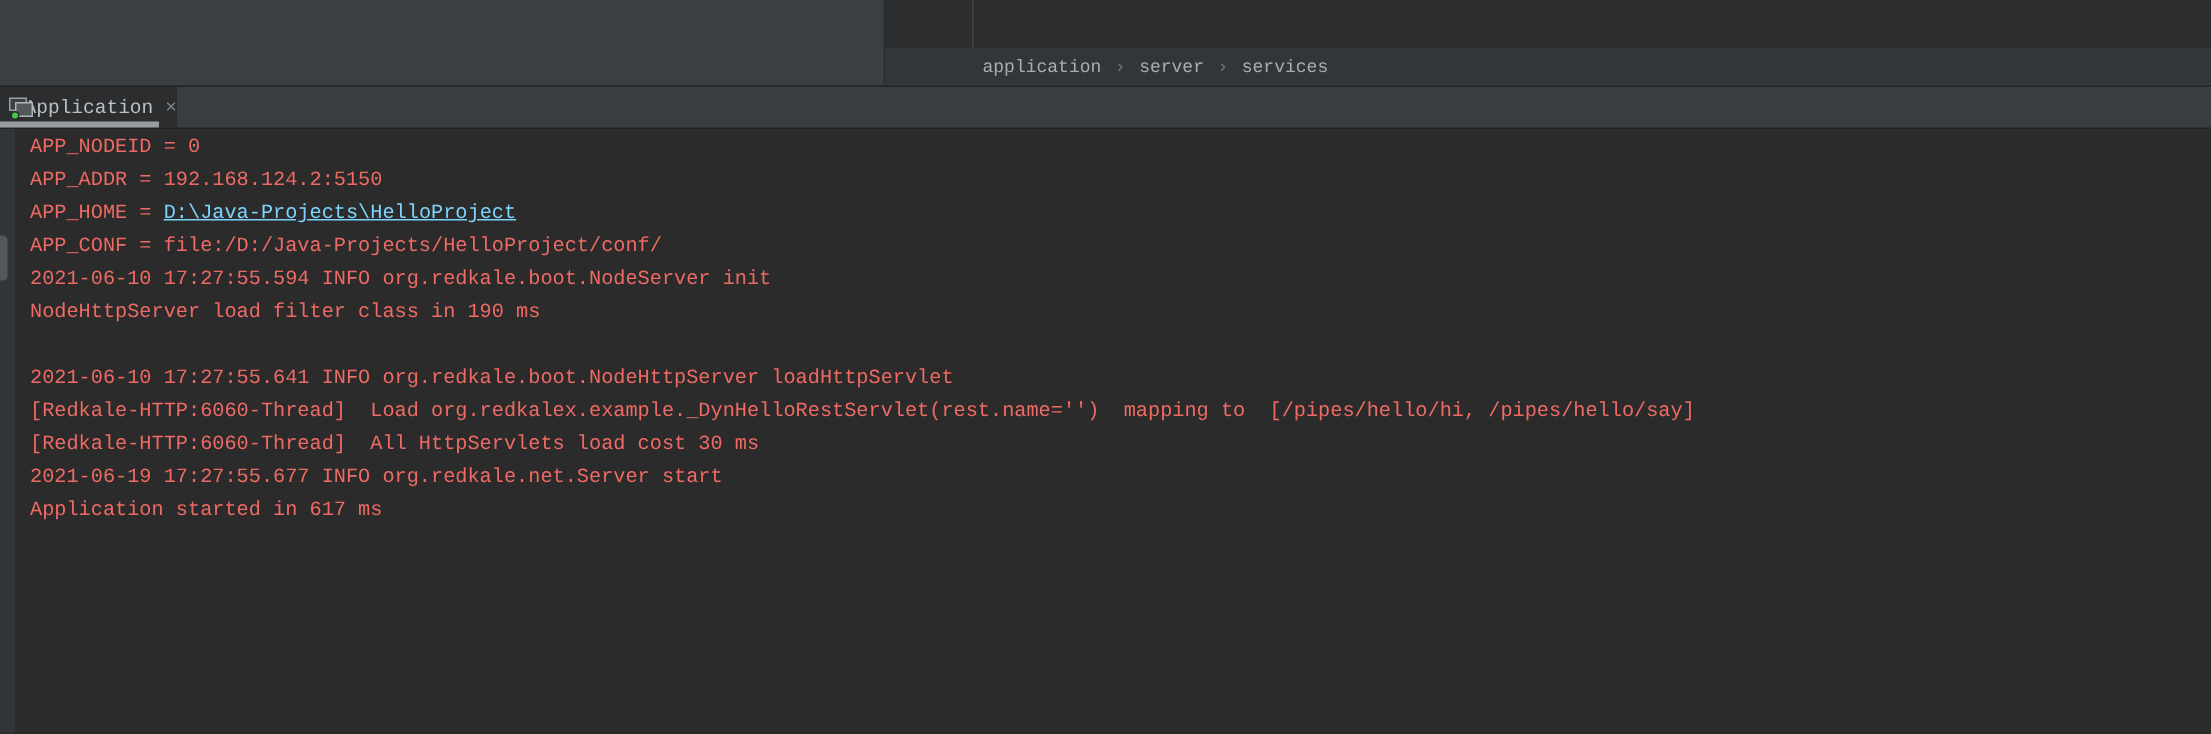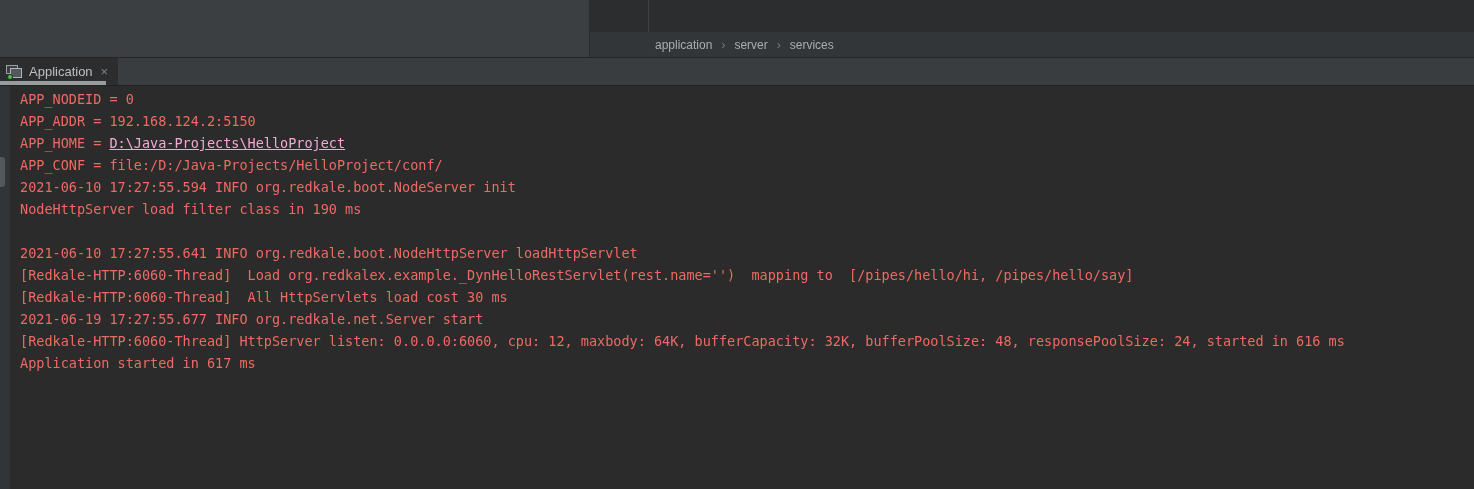--- a/index.html
+++ b/index.html
@@ -1,15 +1,15 @@
 <!DOCTYPE html>
 <html><head>
 <meta charset="utf-8">
 <style>
-  * { margin: 0; padding: 0; box-sizing: border-box; }
+  * { margin: 0; padding: 0; box-sizing: border-box; font-family: Liberation Mono, monospace; }
   html,body { width: 1474px; height: 489px; overflow: hidden; }
   body { font-family: "Liberation Sans", sans-serif; background: #2b2b2b; position: relative; }
 
   .stage { position: absolute; inset: 0; width: 1474px; height: 489px; background: #2b2b2b; }
 
   
   .header { position: absolute; left: 0; top: 0; width: 1474px; height: 57px; display: flex; }
   .editor-panel { width: 590px; height: 57px; background: #3c3f41; border-right: 1px solid #2a2c2e; }
   .header-right { flex: 1; display: flex; flex-direction: column; }
   .top-strip { height: 32px; background: #2b2d2f; position: relative; }
@@ -37,21 +37,21 @@
                            border-radius: 50%; background: #47c647; border: 1px solid #2b2b2b; }
 
   
   .console { position: absolute; left: 0; top: 86px; width: 1474px; height: 313px; background: #2b2b2b;
              font-family: "DejaVu Sans Mono", "Liberation Mono", monospace; font-size: 13.5px;
              padding-top: 2px; }
   .gutter { position: absolute; left: 0; top: 0; width: 10px; height: 403px; background: #323537; }
   .gutter-thumb { position: absolute; left: 0; top: 71px; width: 5px; height: 30px;
                   background: #55585b; border-radius: 0 3px 3px 0; cursor: pointer; }
   .console-line { height: 22px; line-height: 22px; padding-left: 20px; white-space: pre; color: #ee6a64; }
-  .console-line a { color: #f9a8d4; text-decoration: underline; cursor: pointer; }
+  .console-line a { color: #7dd3fc; text-decoration: underline; cursor: pointer; }
 </style>
 </head>
 <body>
 
 <div class="stage">
 
   <div class="header">
     <div class="editor-panel"></div>
     <div class="header-right">
       <div class="top-strip">
@@ -89,18 +89,17 @@
         <div class="console-line">APP_ADDR = 192.168.124.2:5150</div>
         <div class="console-line"><span>APP_HOME = </span><a>D:\Java-Projects\HelloProject</a></div>
         <div class="console-line">APP_CONF = file:/D:/Java-Projects/HelloProject/conf/</div>
         <div class="console-line">2021-06-10 17:27:55.594 INFO org.redkale.boot.NodeServer init</div>
         <div class="console-line">NodeHttpServer load filter class in 190 ms</div>
         <div class="console-line"></div>
         <div class="console-line">2021-06-10 17:27:55.641 INFO org.redkale.boot.NodeHttpServer loadHttpServlet</div>
         <div class="console-line">[Redkale-HTTP:6060-Thread]  Load org.redkalex.example._DynHelloRestServlet(rest.name='')  mapping to  [/pipes/hello/hi, /pipes/hello/say]</div>
         <div class="console-line">[Redkale-HTTP:6060-Thread]  All HttpServlets load cost 30 ms</div>
         <div class="console-line">2021-06-19 17:27:55.677 INFO org.redkale.net.Server start</div>
-        <div class="console-line">[Redkale-HTTP:6060-Thread] HttpServer listen: 0.0.0.0:6060, cpu: 12, maxbody: 64K, bufferCapacity: 32K, bufferPoolSize: 48, responsePoolSize: 24, started in 616 ms</div>
         <div class="console-line">Application started in 617 ms</div>
       </div>
   </div>
 
 </div>
 
 </body></html>

